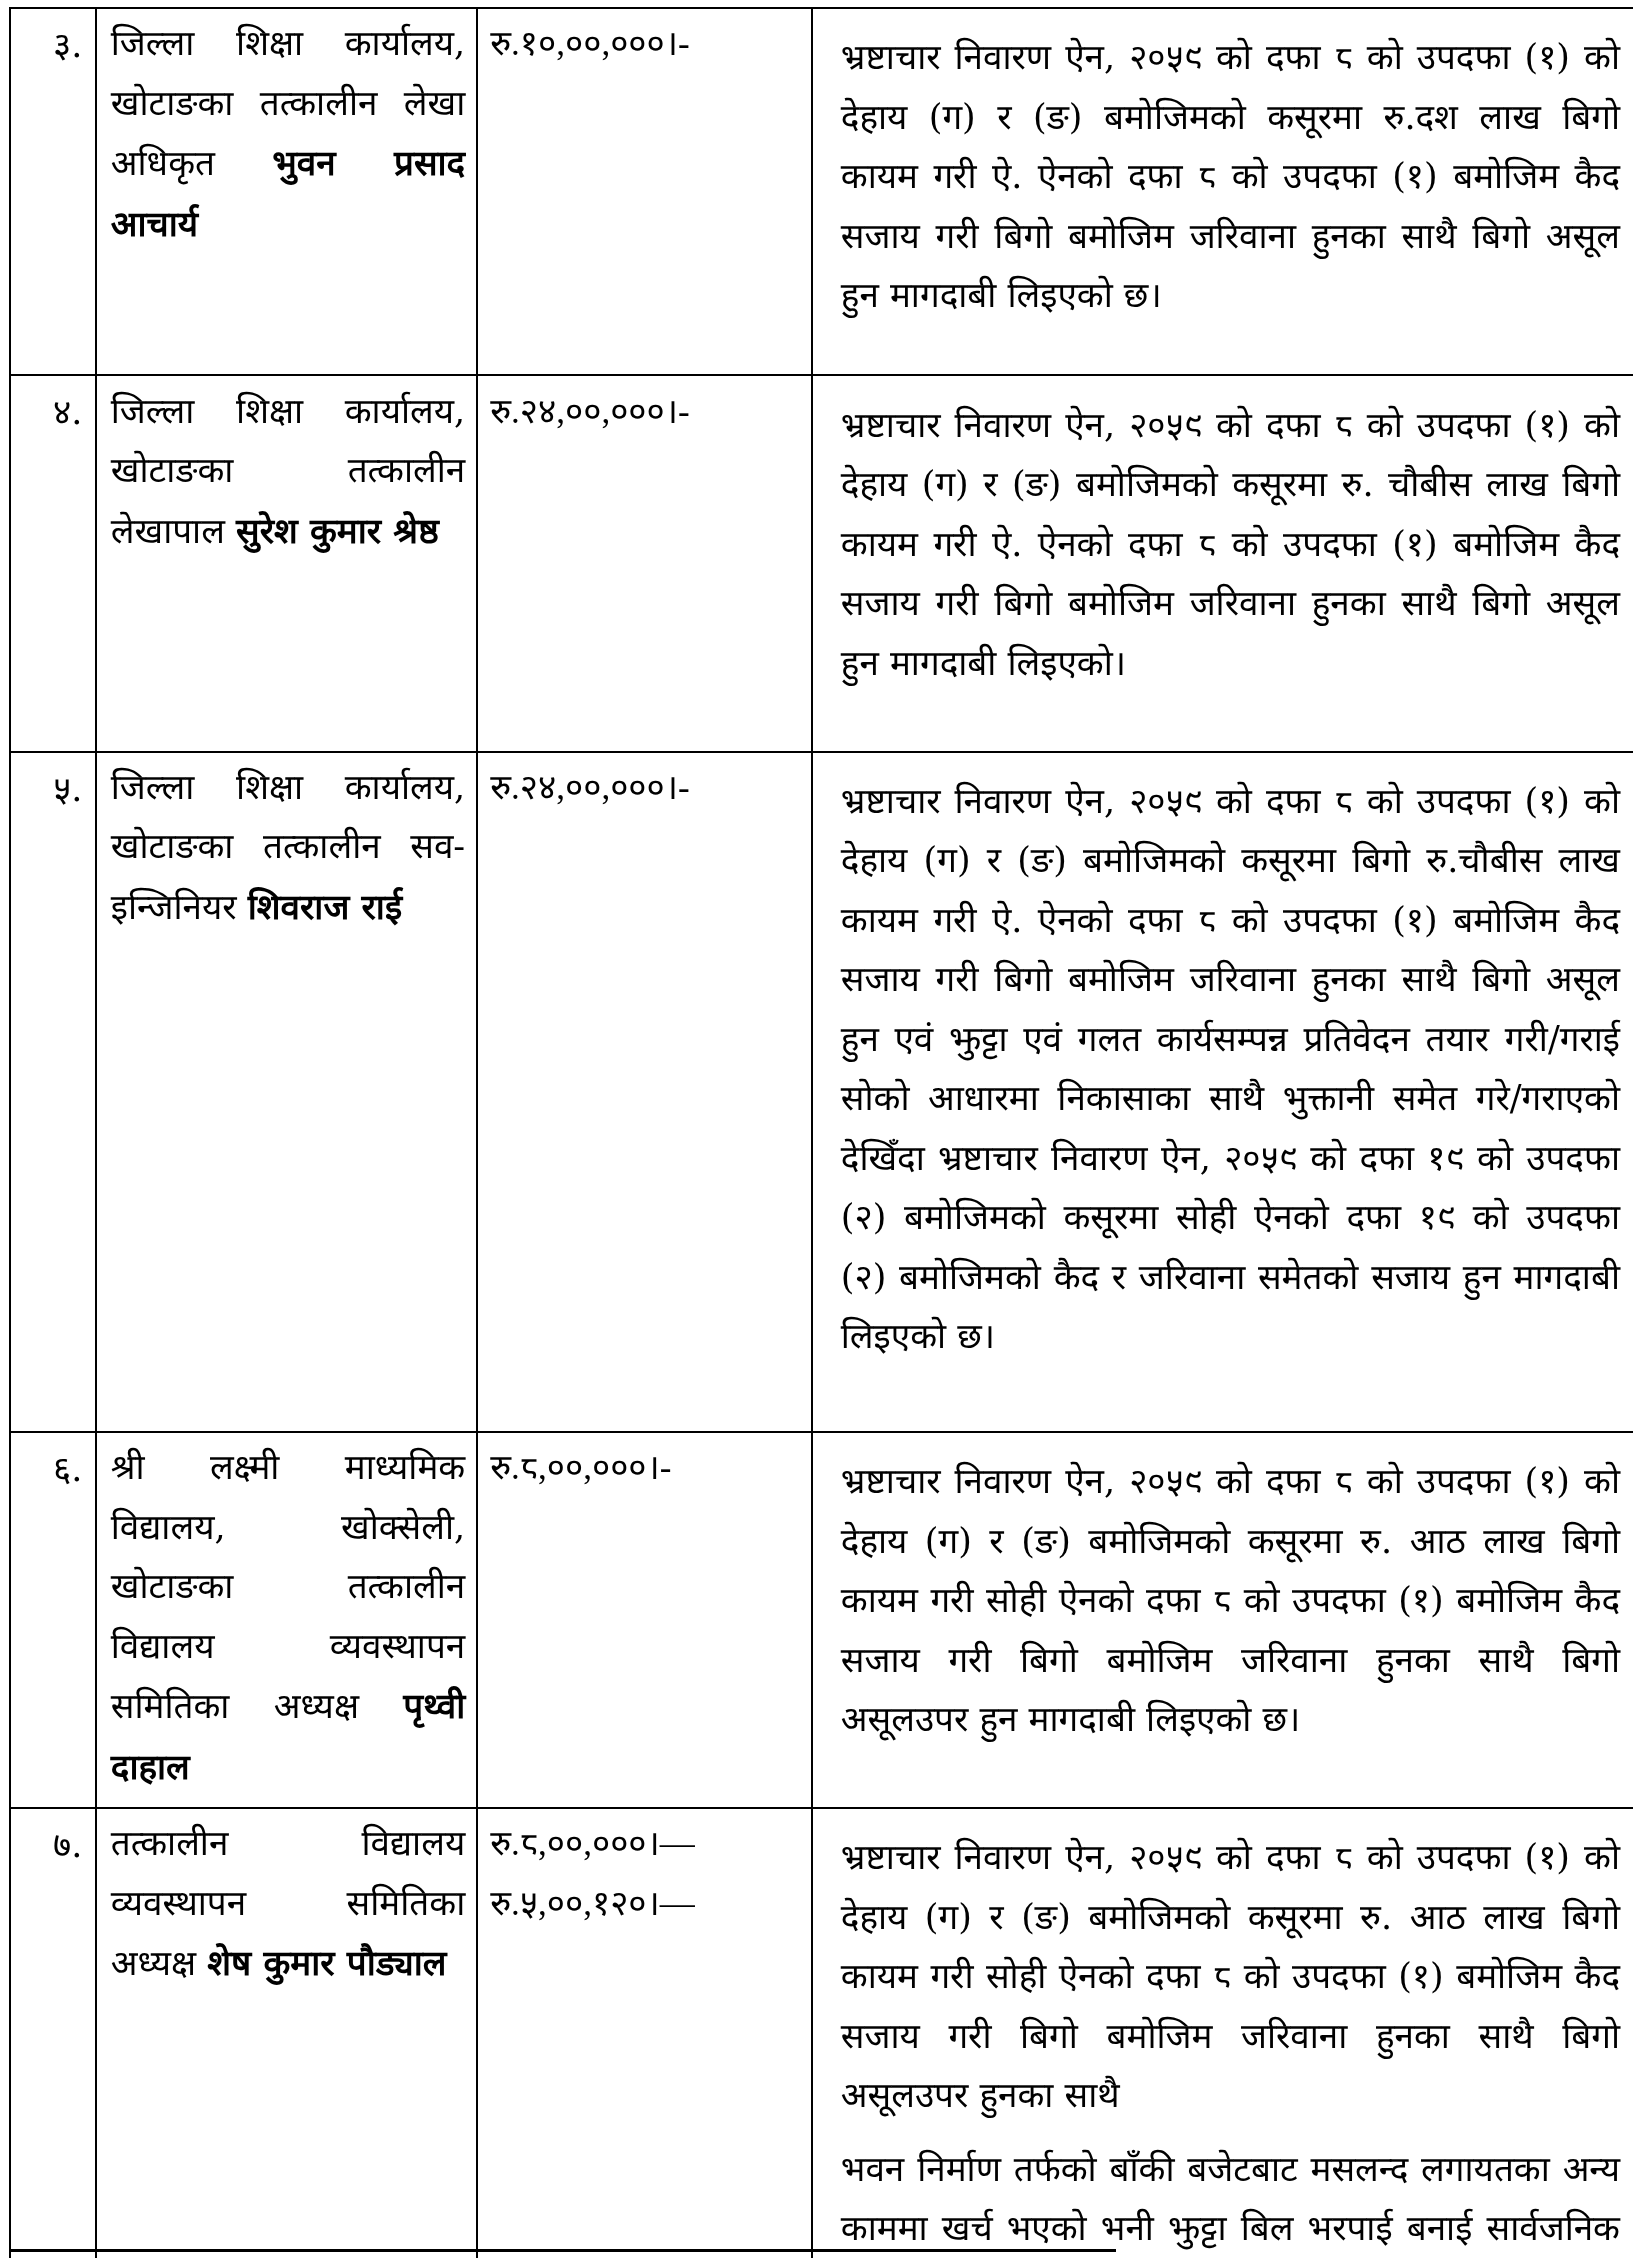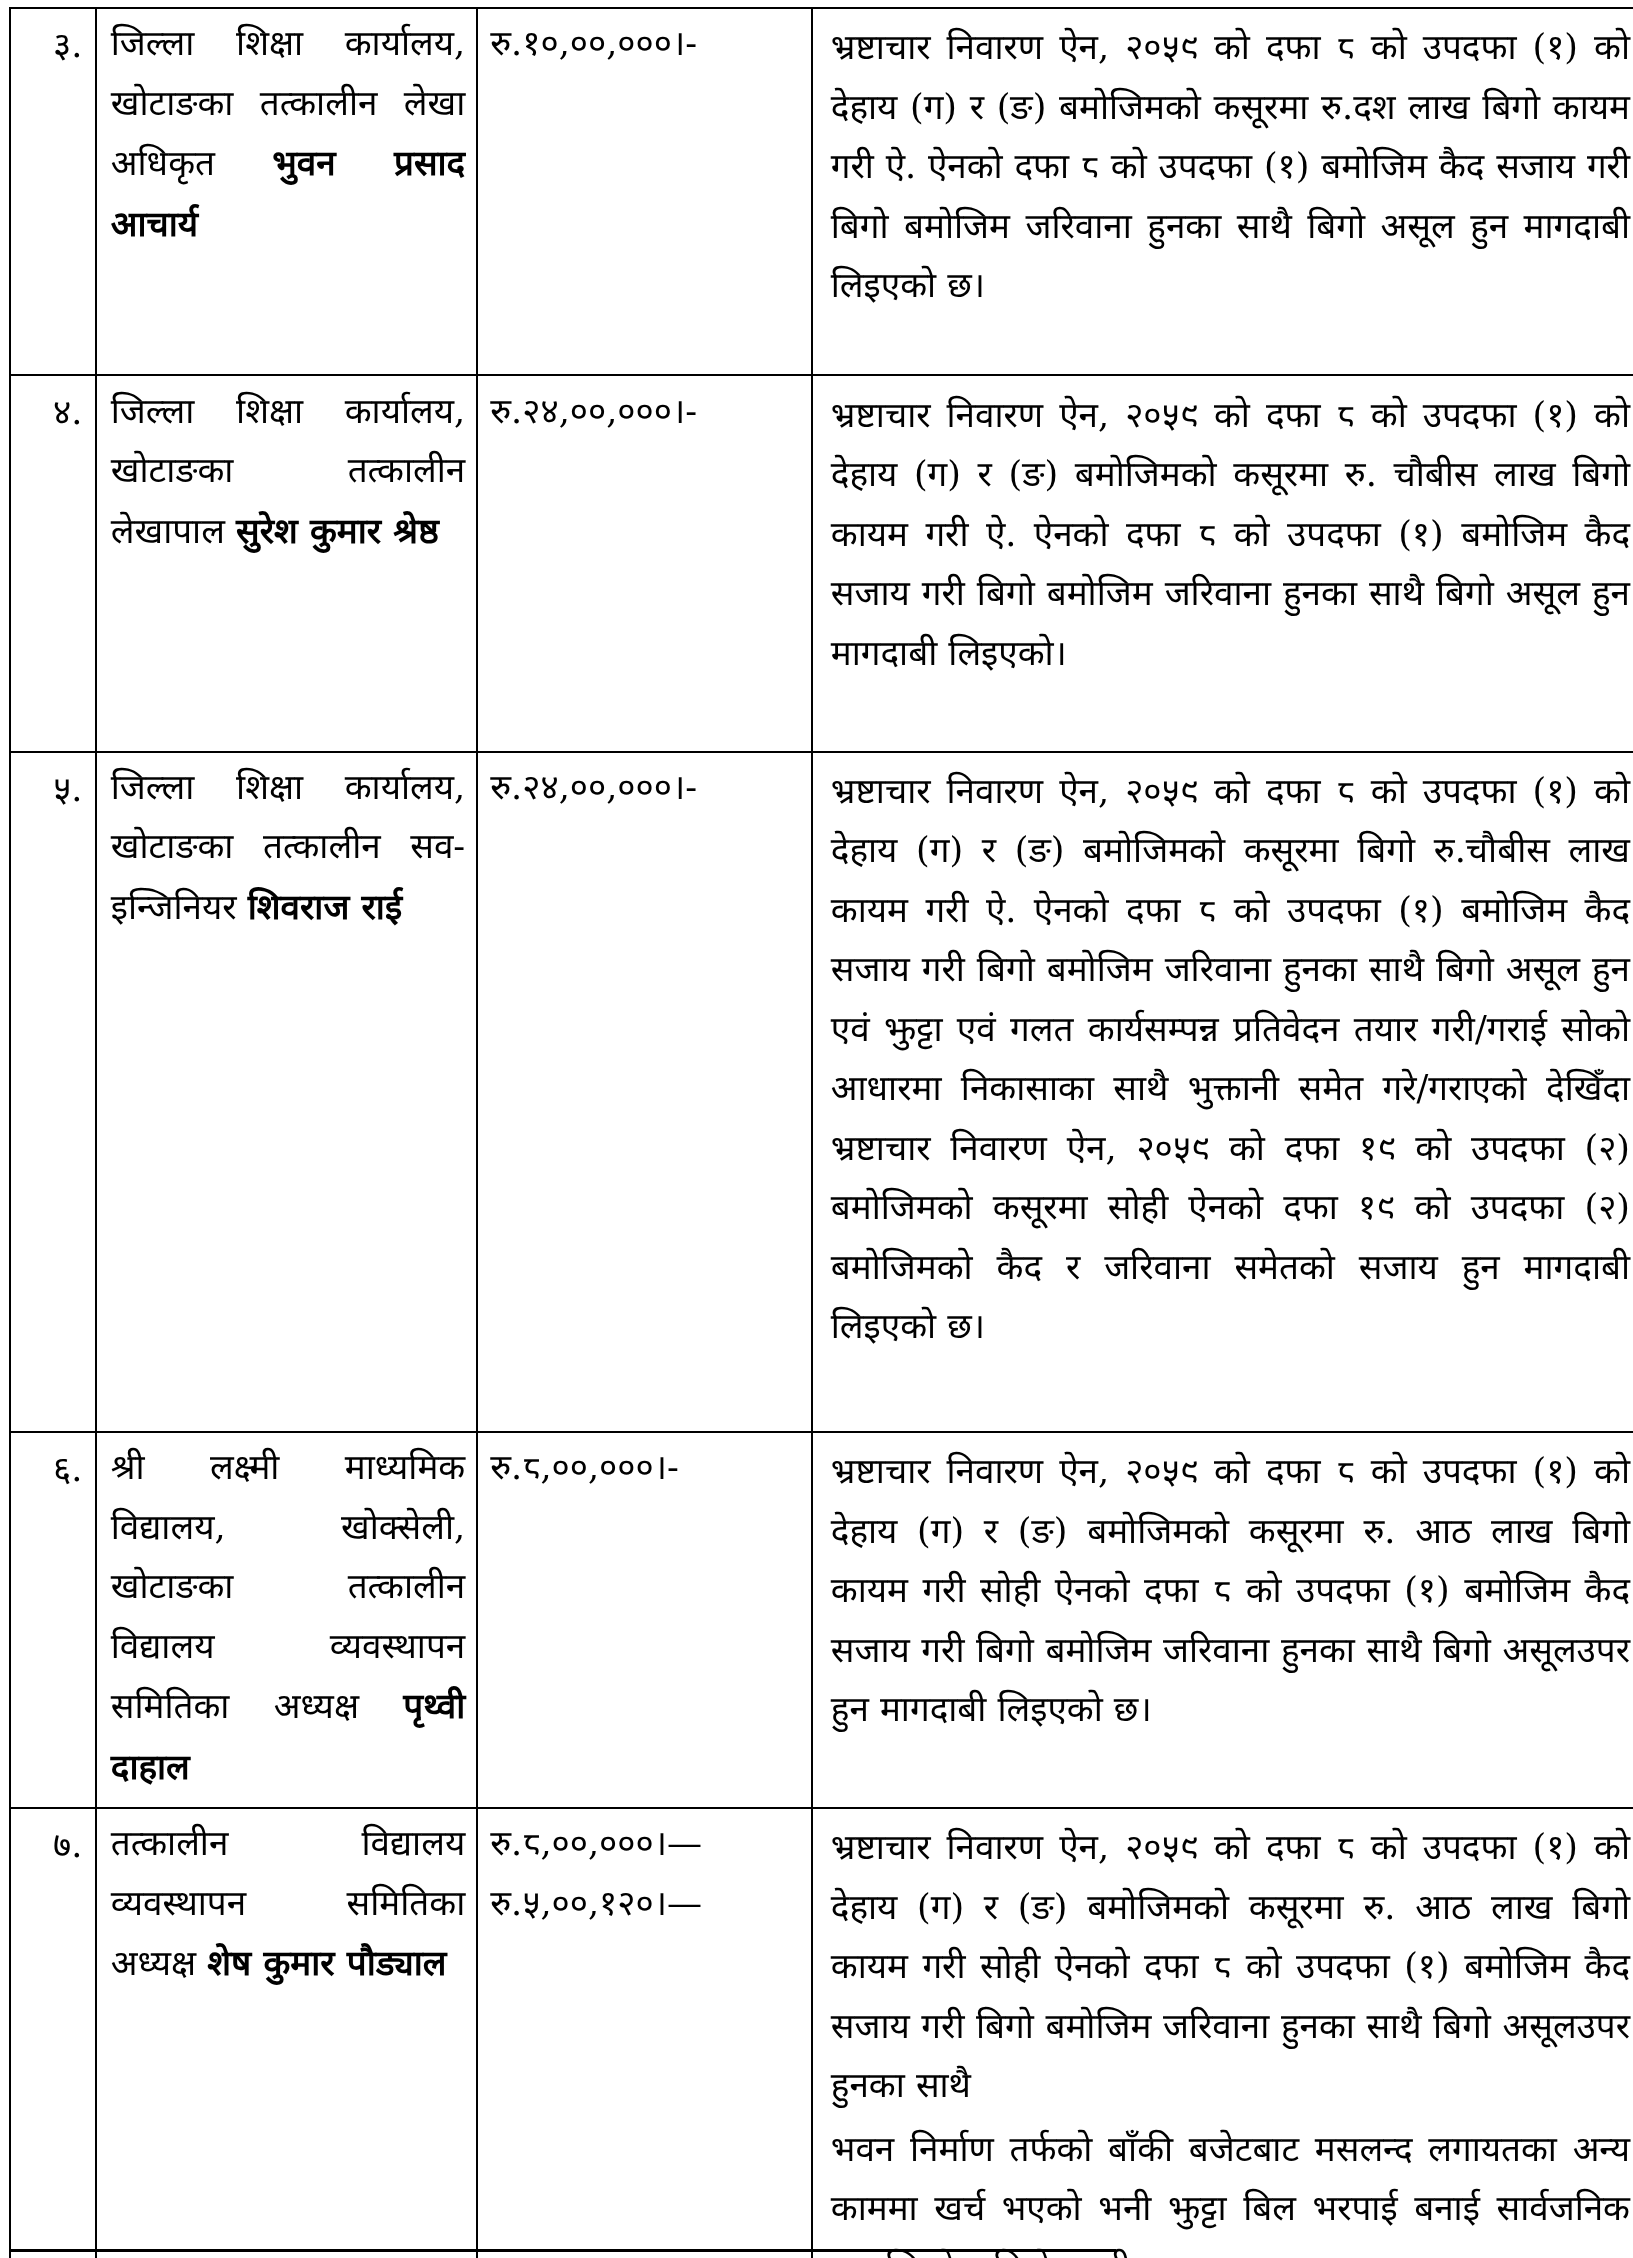--- a/index.html
+++ b/index.html
@@ -49,27 +49,28 @@
     text-align: justify;
     padding: 5.3px 10.6px 5.3px 14px;
     line-height: 1.78;
     border-radius: 9px;
   }
   td.accused b { font-weight: bold; }
   td.amount {
     padding: 5.3px 5.3px 5.3px 12.4px;
     white-space: nowrap;
     line-height: 1.9;
+    font-family: Liberation Serif, serif;
   }
   td.charge {
     text-align: justify;
     padding: 5.3px 8.8px 5.3px 14px;
   }
   td.charge p {
-    margin: 4px;
+    margin: 14px;
     text-align: justify;
   }
   
   tr.row-1 td { height: 353px; }
   tr.row-2 td { height: 362px; }
   tr.row-3 td { height: 666px; }
   tr.row-4 td { height: 362px; }
   tr.row-5 td { height: 529px; }
 
   

